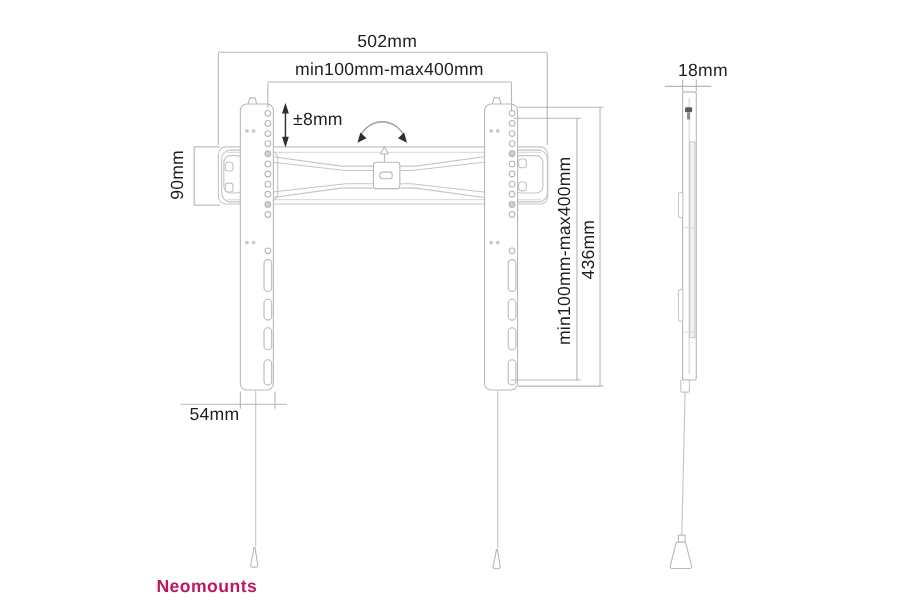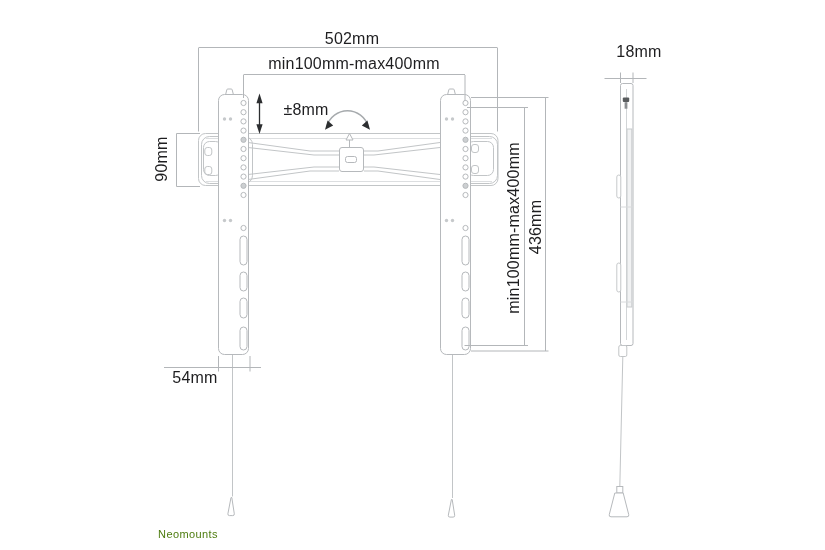--- a/index.html
+++ b/index.html
@@ -19,24 +19,24 @@
     color:#1e1e20;
     white-space:nowrap;
     letter-spacing:0.2px;
   }
   .dim-label.rot{
     transform:translate(-50%,-50%) rotate(-90deg);
   }
   .brand{
     position:absolute;
     transform:translate(-50%,-50%);
-    font-size:11px;
-    font-weight:400;
+    font-size:16px;
+    font-weight:700;
     letter-spacing:0.4px;
-    color:#4d7c0f;
+    color:#be185d;
     white-space:nowrap;
   }
 </style>
 </head>
 <body>
 
 <div id="stage">
 
   <svg id="drawing" width="825" height="550" viewBox="0 0 825 550">
 
@@ -212,26 +212,26 @@
       <path d="M326.8 126.5 A21.5 21.5 0 0 1 368.2 126.5" fill="none" stroke="#a6aaad" stroke-width="1.4"></path>
       <polygon points="325,129.8 327.6,120.4 333.2,125.6" fill="#2c2e30"></polygon>
       <polygon points="370,129.8 367.4,120.4 361.8,125.6" fill="#2c2e30"></polygon>
     </g>
   </svg>
 
   <div class="dim-label" style="left:352px;top:39px">502mm</div>
 
   <div class="dim-label" style="left:354px;top:64px">min100mm-max400mm</div>
 
-  <div class="dim-label" style="left:306px;top:110px">±8mm</div>
+  <div class="dim-label" style="left:289px;top:110px">±8mm</div>
 
   <div class="dim-label rot" style="left:162px;top:159px">90mm</div>
 
   <div class="dim-label" style="left:195px;top:378px">54mm</div>
 
   <div class="dim-label rot" style="left:514px;top:228px">min100mm-max400mm</div>
 
   <div class="dim-label rot" style="left:536px;top:227px">436mm</div>
 
-  <div class="dim-label" style="left:639px;top:52px">18mm</div>
+  <div class="dim-label" style="left:639px;top:65px">18mm</div>
 
   <div class="brand" style="left:188px;top:534px">Neomounts</div>
 </div>
 
 </body></html>

